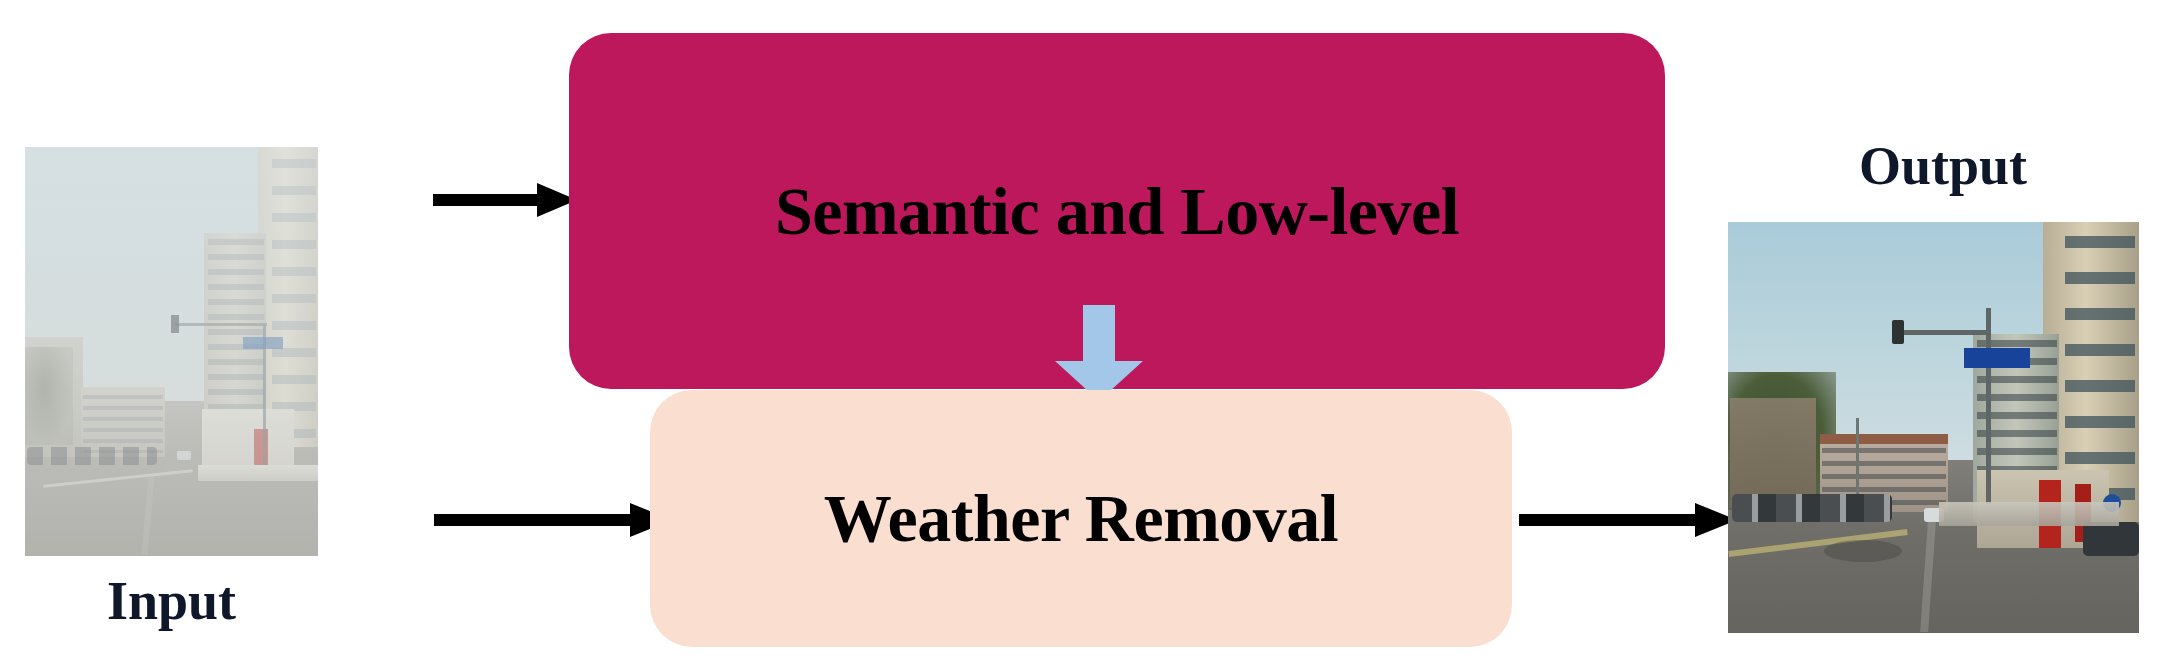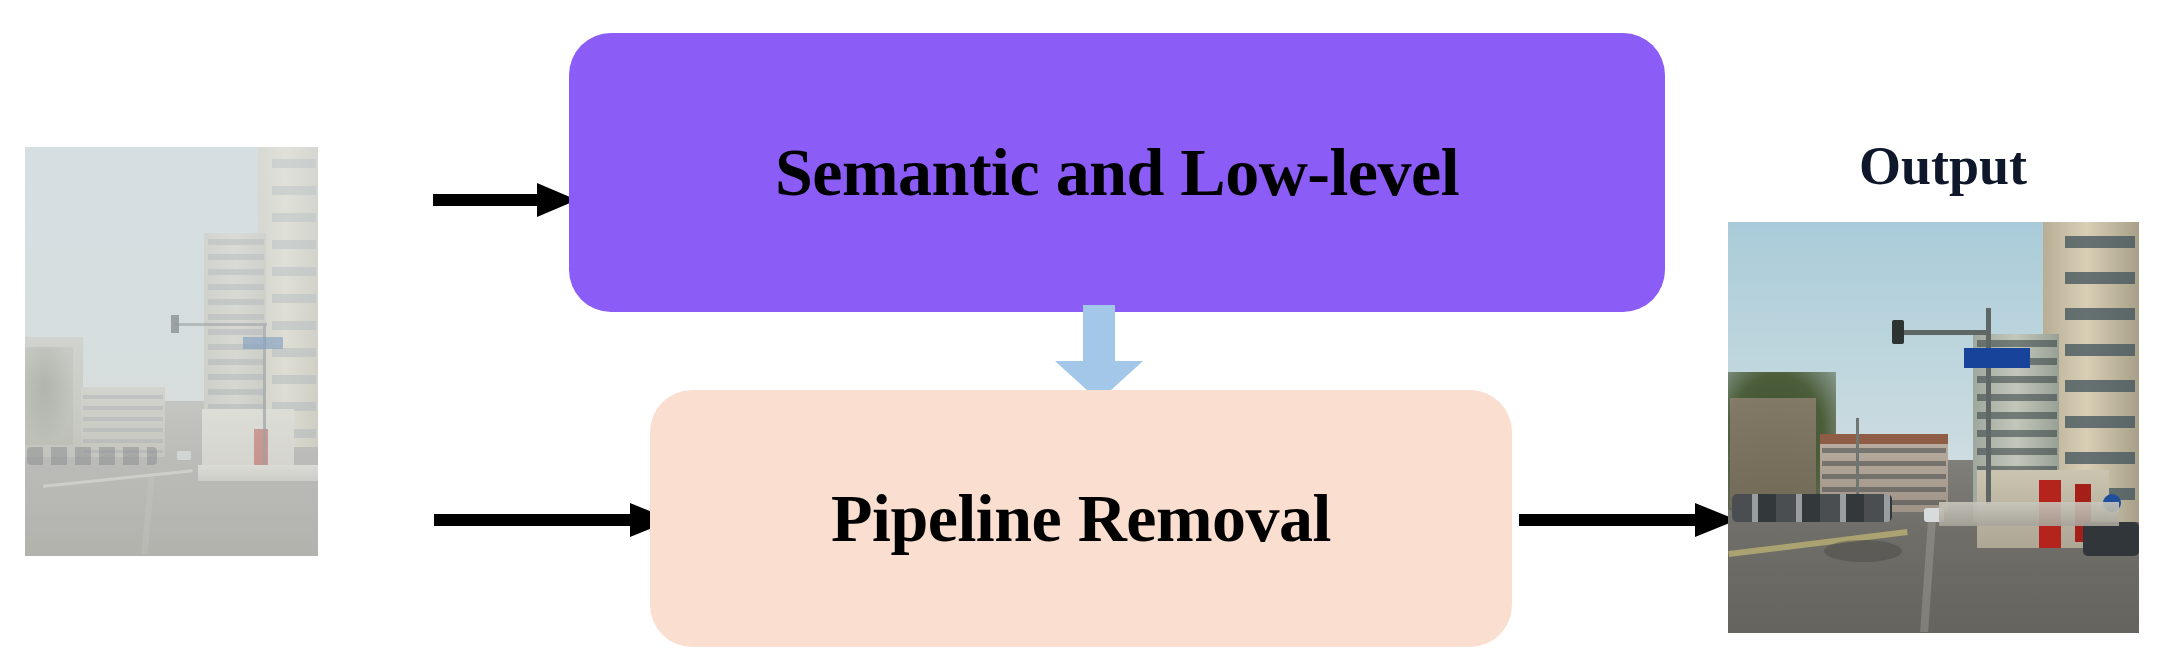--- a/index.html
+++ b/index.html
@@ -89,22 +89,22 @@
     align-items: center;
     justify-content: center;
     text-align: center;
     font-weight: bold;
     color: #000000;
     line-height: 1.12;
     letter-spacing: -0.5px;
   }
   #priors-box {
     left: 569px; top: 33px;
-    width: 1096px; height: 279px;
-    background: #8b5cf6;
+    width: 1096px; height: 356px;
+    background: #be185d;
     border-radius: 42px;
     font-size: 68px;
   }
   #network-box {
     left: 650px; top: 390px;
     width: 862px; height: 257px;
     background: #fadfd0;
     border-radius: 42px;
     font-size: 68px;
   }
@@ -193,20 +193,21 @@
 
       <div class="bld" style="left:18px; top:330px; width:150px; height:3px;
                   background:rgba(232,232,226,0.5); transform:rotate(-6deg);"></div>
       <div class="bld" style="left:120px; top:330px; width:6px; height:78px;
                   background:rgba(190,190,184,0.35); transform:skewX(-5deg);"></div>
 
       <div class="haze"></div>
     </div>
   </div>
 
+  <div class="caption" id="input-caption">Input</div>
 
   <svg class="arrow-h" id="arrow-in-to-priors" viewBox="0 0 144 38">
     <path d="M0,13 L104,13 L104,2 L144,19 L104,36 L104,25 L0,25 Z" fill="#000000"></path>
   </svg>
 
   <div class="stage-box" id="priors-box">
     <span class="box-text">
       <span class="line">Semantic and Low-level</span>
     </span>
   </div>
@@ -214,21 +215,21 @@
   <svg id="arrow-priors-to-network" viewBox="0 0 96 96">
     <path d="M32,0 L64,0 L64,56 L92,56 L48,96 L4,56 L32,56 Z" fill="#a3c7e8"></path>
   </svg>
 
   <svg class="arrow-h" id="arrow-in-to-network" viewBox="0 0 238 38">
     <path d="M0,13 L196,13 L196,2 L238,19 L196,36 L196,25 L0,25 Z" fill="#000000"></path>
   </svg>
 
   <div class="stage-box" id="network-box">
     <span class="box-text">
-      <span class="line">Pipeline Removal</span>
+      <span class="line">Weather Removal</span>
     </span>
   </div>
 
   <svg class="arrow-h" id="arrow-network-to-out" viewBox="0 0 218 38">
     <path d="M0,13 L176,13 L176,2 L218,19 L176,36 L176,25 L0,25 Z" fill="#000000"></path>
   </svg>
 
   <div class="caption" id="output-caption">Output</div>
 
   <div class="photo" id="output-photo">

